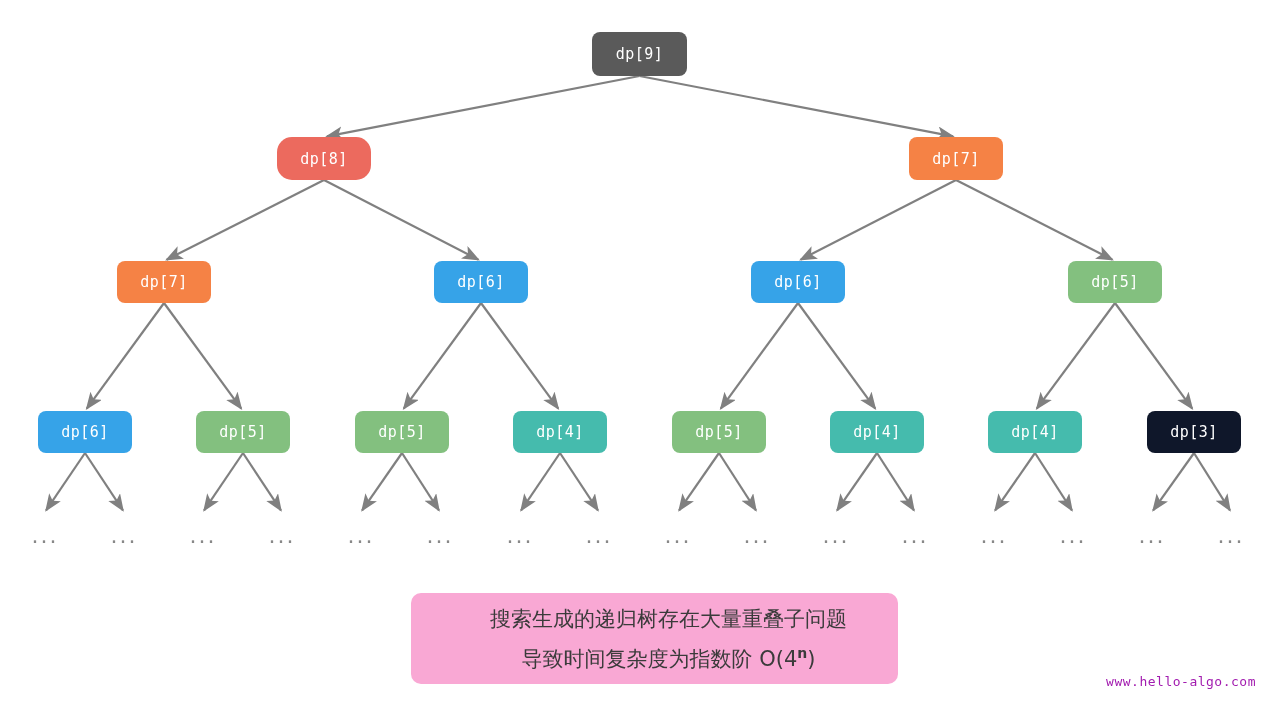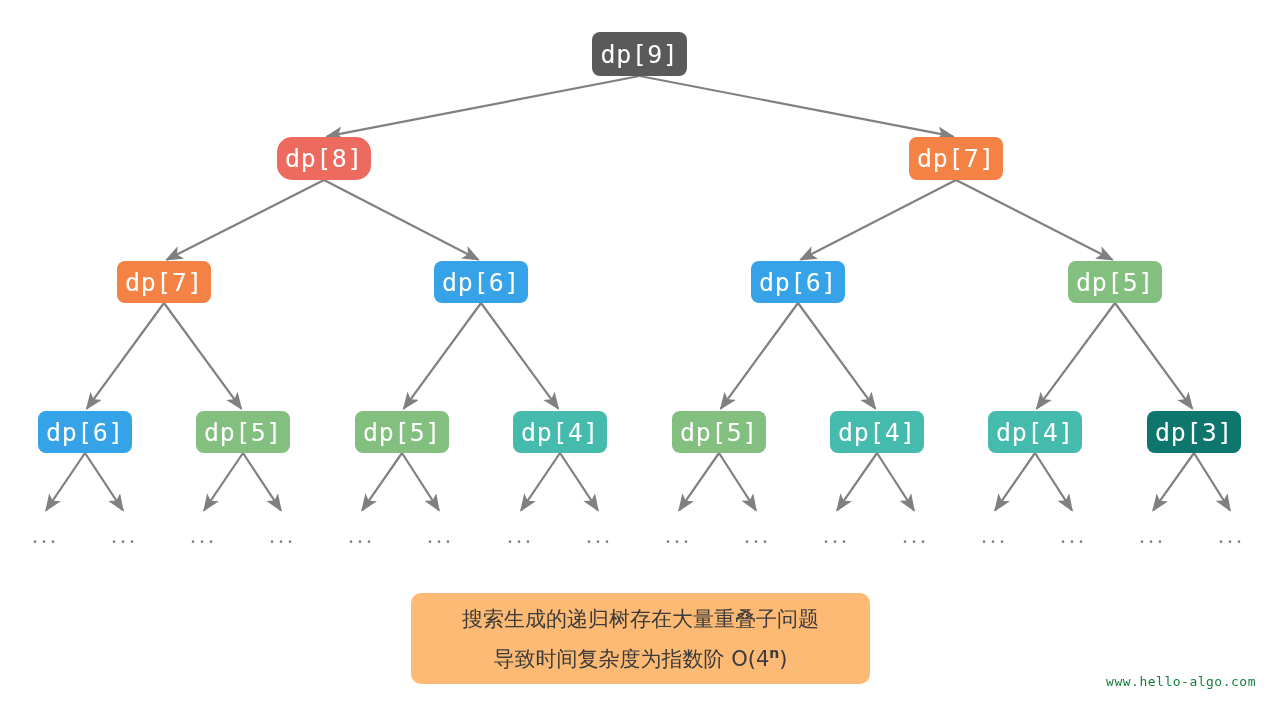--- a/index.html
+++ b/index.html
@@ -27,21 +27,21 @@
   }
   .node {
     position: absolute;
     box-sizing: border-box;
     border-radius: 8px;
     display: flex;
     align-items: center;
     justify-content: center;
     color: #ffffff;
     font-family: "DejaVu Sans Mono", "Liberation Mono", monospace;
-    font-size: 25px;
+    font-size: 15px;
     letter-spacing: 0.5px;
     white-space: nowrap;
     z-index: 3;
   }
   .ellipsis {
     position: absolute;
     color: #888888;
     font-family: "DejaVu Sans", "Liberation Sans", sans-serif;
     font-size: 22px;
     letter-spacing: 2px;
@@ -49,45 +49,46 @@
     transform: translate(-50%, -50%);
     z-index: 2;
     user-select: none;
   }
   #caption-box {
     position: absolute;
     left: 411px;
     top: 593px;
     width: 459px;
     height: 91px;
-    background: #fdba74;
+    background: #f9a8d4;
     border-radius: 10px;
     display: flex;
     flex-direction: column;
     align-items: center;
     justify-content: center;
     z-index: 2;
+    padding-left: 28px;
   }
   .caption-line {
     color: #3b3b3b;
     font-family: "DejaVu Sans", "Liberation Sans", sans-serif;
     font-size: 21px;
     line-height: 34px;
     white-space: nowrap;
   }
   .caption-line sup {
     font-size: 14px;
     font-weight: bold;
     vertical-align: super;
   }
   #watermark {
     position: absolute;
     right: 24px;
     top: 674px;
-    color: #15803d;
+    color: #a21caf;
     font-family: "DejaVu Sans Mono", "Liberation Mono", monospace;
     font-size: 13px;
     letter-spacing: 0.5px;
     z-index: 2;
   }
 </style>
 </head>
 <body>
 
 <div id="canvas">
@@ -168,21 +169,21 @@
       </div>
       <div class="node" style="left: 672px; top: 411px; width: 94px; height: 42px; background: rgb(131, 192, 127);">
         <span>dp[5]</span>
       </div>
       <div class="node" style="left: 830px; top: 411px; width: 94px; height: 42px; background: rgb(69, 187, 173);">
         <span>dp[4]</span>
       </div>
       <div class="node" style="left: 988px; top: 411px; width: 94px; height: 42px; background: rgb(69, 187, 173);">
         <span>dp[4]</span>
       </div>
-      <div class="node" style="left: 1147px; top: 411px; width: 94px; height: 42px; background: #0f766e;">
+      <div class="node" style="left: 1147px; top: 411px; width: 94px; height: 42px; background: #0f172a;">
         <span>dp[3]</span>
       </div>
     </div>
   <div id="ellipsis-layer">
       <div class="ellipsis" style="left: 45px; top: 536px;">...</div>
       <div class="ellipsis" style="left: 124px; top: 536px;">...</div>
       <div class="ellipsis" style="left: 203px; top: 536px;">...</div>
       <div class="ellipsis" style="left: 282px; top: 536px;">...</div>
       <div class="ellipsis" style="left: 361px; top: 536px;">...</div>
       <div class="ellipsis" style="left: 440px; top: 536px;">...</div>

